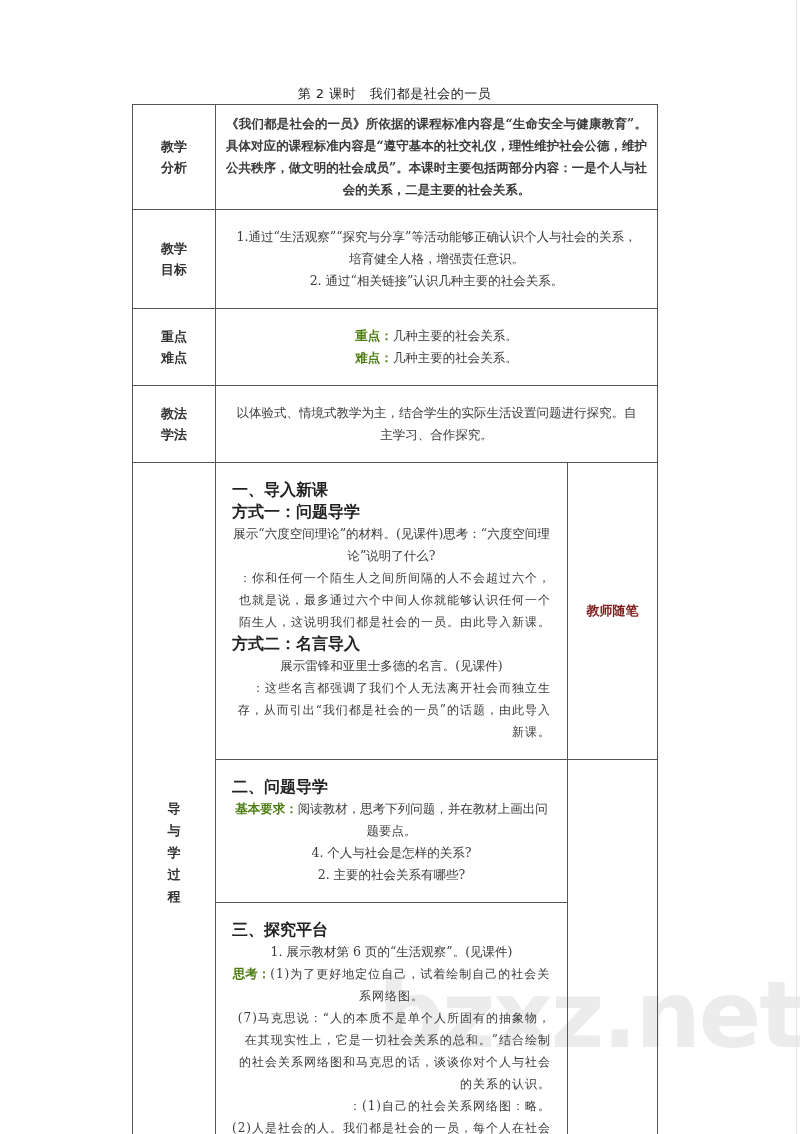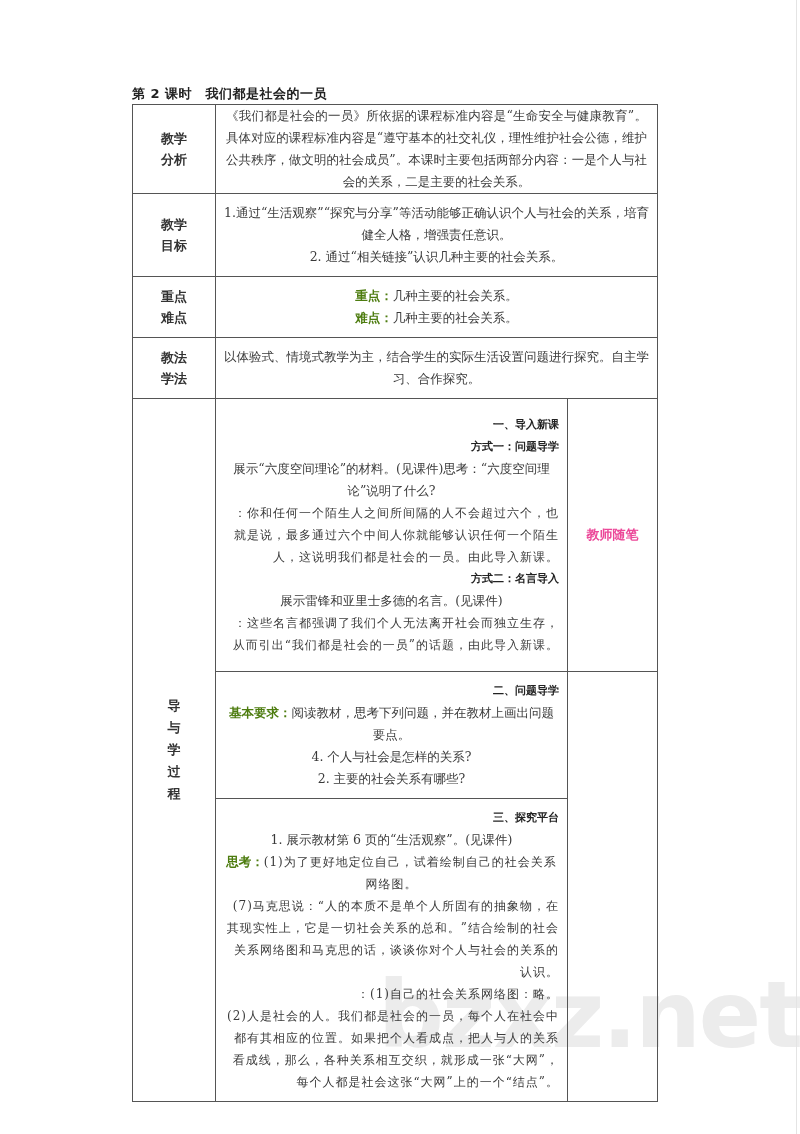--- a/index.html
+++ b/index.html
@@ -2,45 +2,45 @@
 <html><head>
 <meta charset="utf-8">
 <style>
   html, body { margin:0; padding:0; }
   body {
     width:800px; height:1134px; background:#ffffff; position:relative; overflow:hidden;
     font-family:"DejaVu Serif","Liberation Serif",serif; color:#333;
   }
   .page-edge { position:absolute; top:0; right:3px; width:1px; height:1134px; background:#e4e4e4; }
   .title {
-    position:absolute; left:132px; width:525px; top:85px; 
-    font-family:"DejaVu Sans","Liberation Sans",sans-serif; font-size:13px; font-weight:bold; color:#222;
+    position:absolute; left:132px; width:525px; top:85px; text-align:center;
+    font-family:"DejaVu Sans","Liberation Sans",sans-serif; font-size:13px; font-weight:normal; color:#222;
     letter-spacing:0.5px; white-space:pre;
   }
   table.plan {
     position:absolute; left:132px; top:104px; width:525px;
     border-collapse:collapse; table-layout:fixed;
   }
-  table.plan td { border:1.2px solid #555; padding:8px; vertical-align:middle; }
+  table.plan td { border:1.2px solid #555; padding:16px; vertical-align:middle; }
   .lbl {
     font-family:"DejaVu Sans","Liberation Sans",sans-serif; font-weight:bold; font-size:13px;
     color:#333; text-align:center; line-height:21px;
   }
   .lbl-vert { line-height:22px; }
   .txt { font-size:12.5px; line-height:22px; text-align:center; padding:0 8px; color:#3a3a3a; }
   .txt p { margin:0; }
   .kai { font-size:12px; letter-spacing:1px; line-height:22px;text-align:right; }
   .sec-title {
-    font-family:"DejaVu Sans","Liberation Sans",sans-serif; font-weight:bold; font-size:11px;
-    text-align:right; line-height:22px; color:#222;
+    font-family:"DejaVu Sans","Liberation Sans",sans-serif; font-weight:bold; font-size:16px;
+    text-align:left; line-height:22px; color:#222;
   }
   .b { font-family:"DejaVu Sans","Liberation Sans",sans-serif; font-weight:bold; color:#4d7c0f; }
   .notes-lbl {
     font-family:"DejaVu Sans","Liberation Sans",sans-serif; font-weight:bold; font-size:13px;
-    color:#ec4899; text-align:center;
+    color:#7f1d1d; text-align:center;
   }
   .watermark {
     position:absolute; left:378px; top:970px; font-family:"DejaVu Sans","Liberation Sans",sans-serif;
     font-weight:bold; font-size:92px; color:#ececec; letter-spacing:-2px; z-index:-1; line-height:1;
   }
 </style>
 </head>
 <body>
 
 <div class="page-edge"></div>
@@ -54,21 +54,21 @@
     <col style="width:352px">
     <col style="width:90px">
   </colgroup>
 
   <tbody>
       <tr style="height:86px">
     <td class="lbl">
       <div>教学</div>
       <div>分析</div>
     </td>
-    <td colspan="2" class="txt" style="text-align:justify;padding:0 10px;">
+    <td colspan="2" class="txt" style="text-align:justify;padding:8px 10px;font-weight:bold;">
       <p style="text-align-last:center;">《我们都是社会的一员》所依据的课程标准内容是“生命安全与健康教育”。具体对应的课程标准内容是“遵守基本的社交礼仪，理性维护社会公德，维护公共秩序，做文明的社会成员”。本课时主要包括两部分内容：一是个人与社会的关系，二是主要的社会关系。</p>
     </td>
   </tr>
 
   <tr style="height:63px">
     <td class="lbl">
       <div>教学</div>
       <div>目标</div>
     </td>
     <td colspan="2" class="txt">

